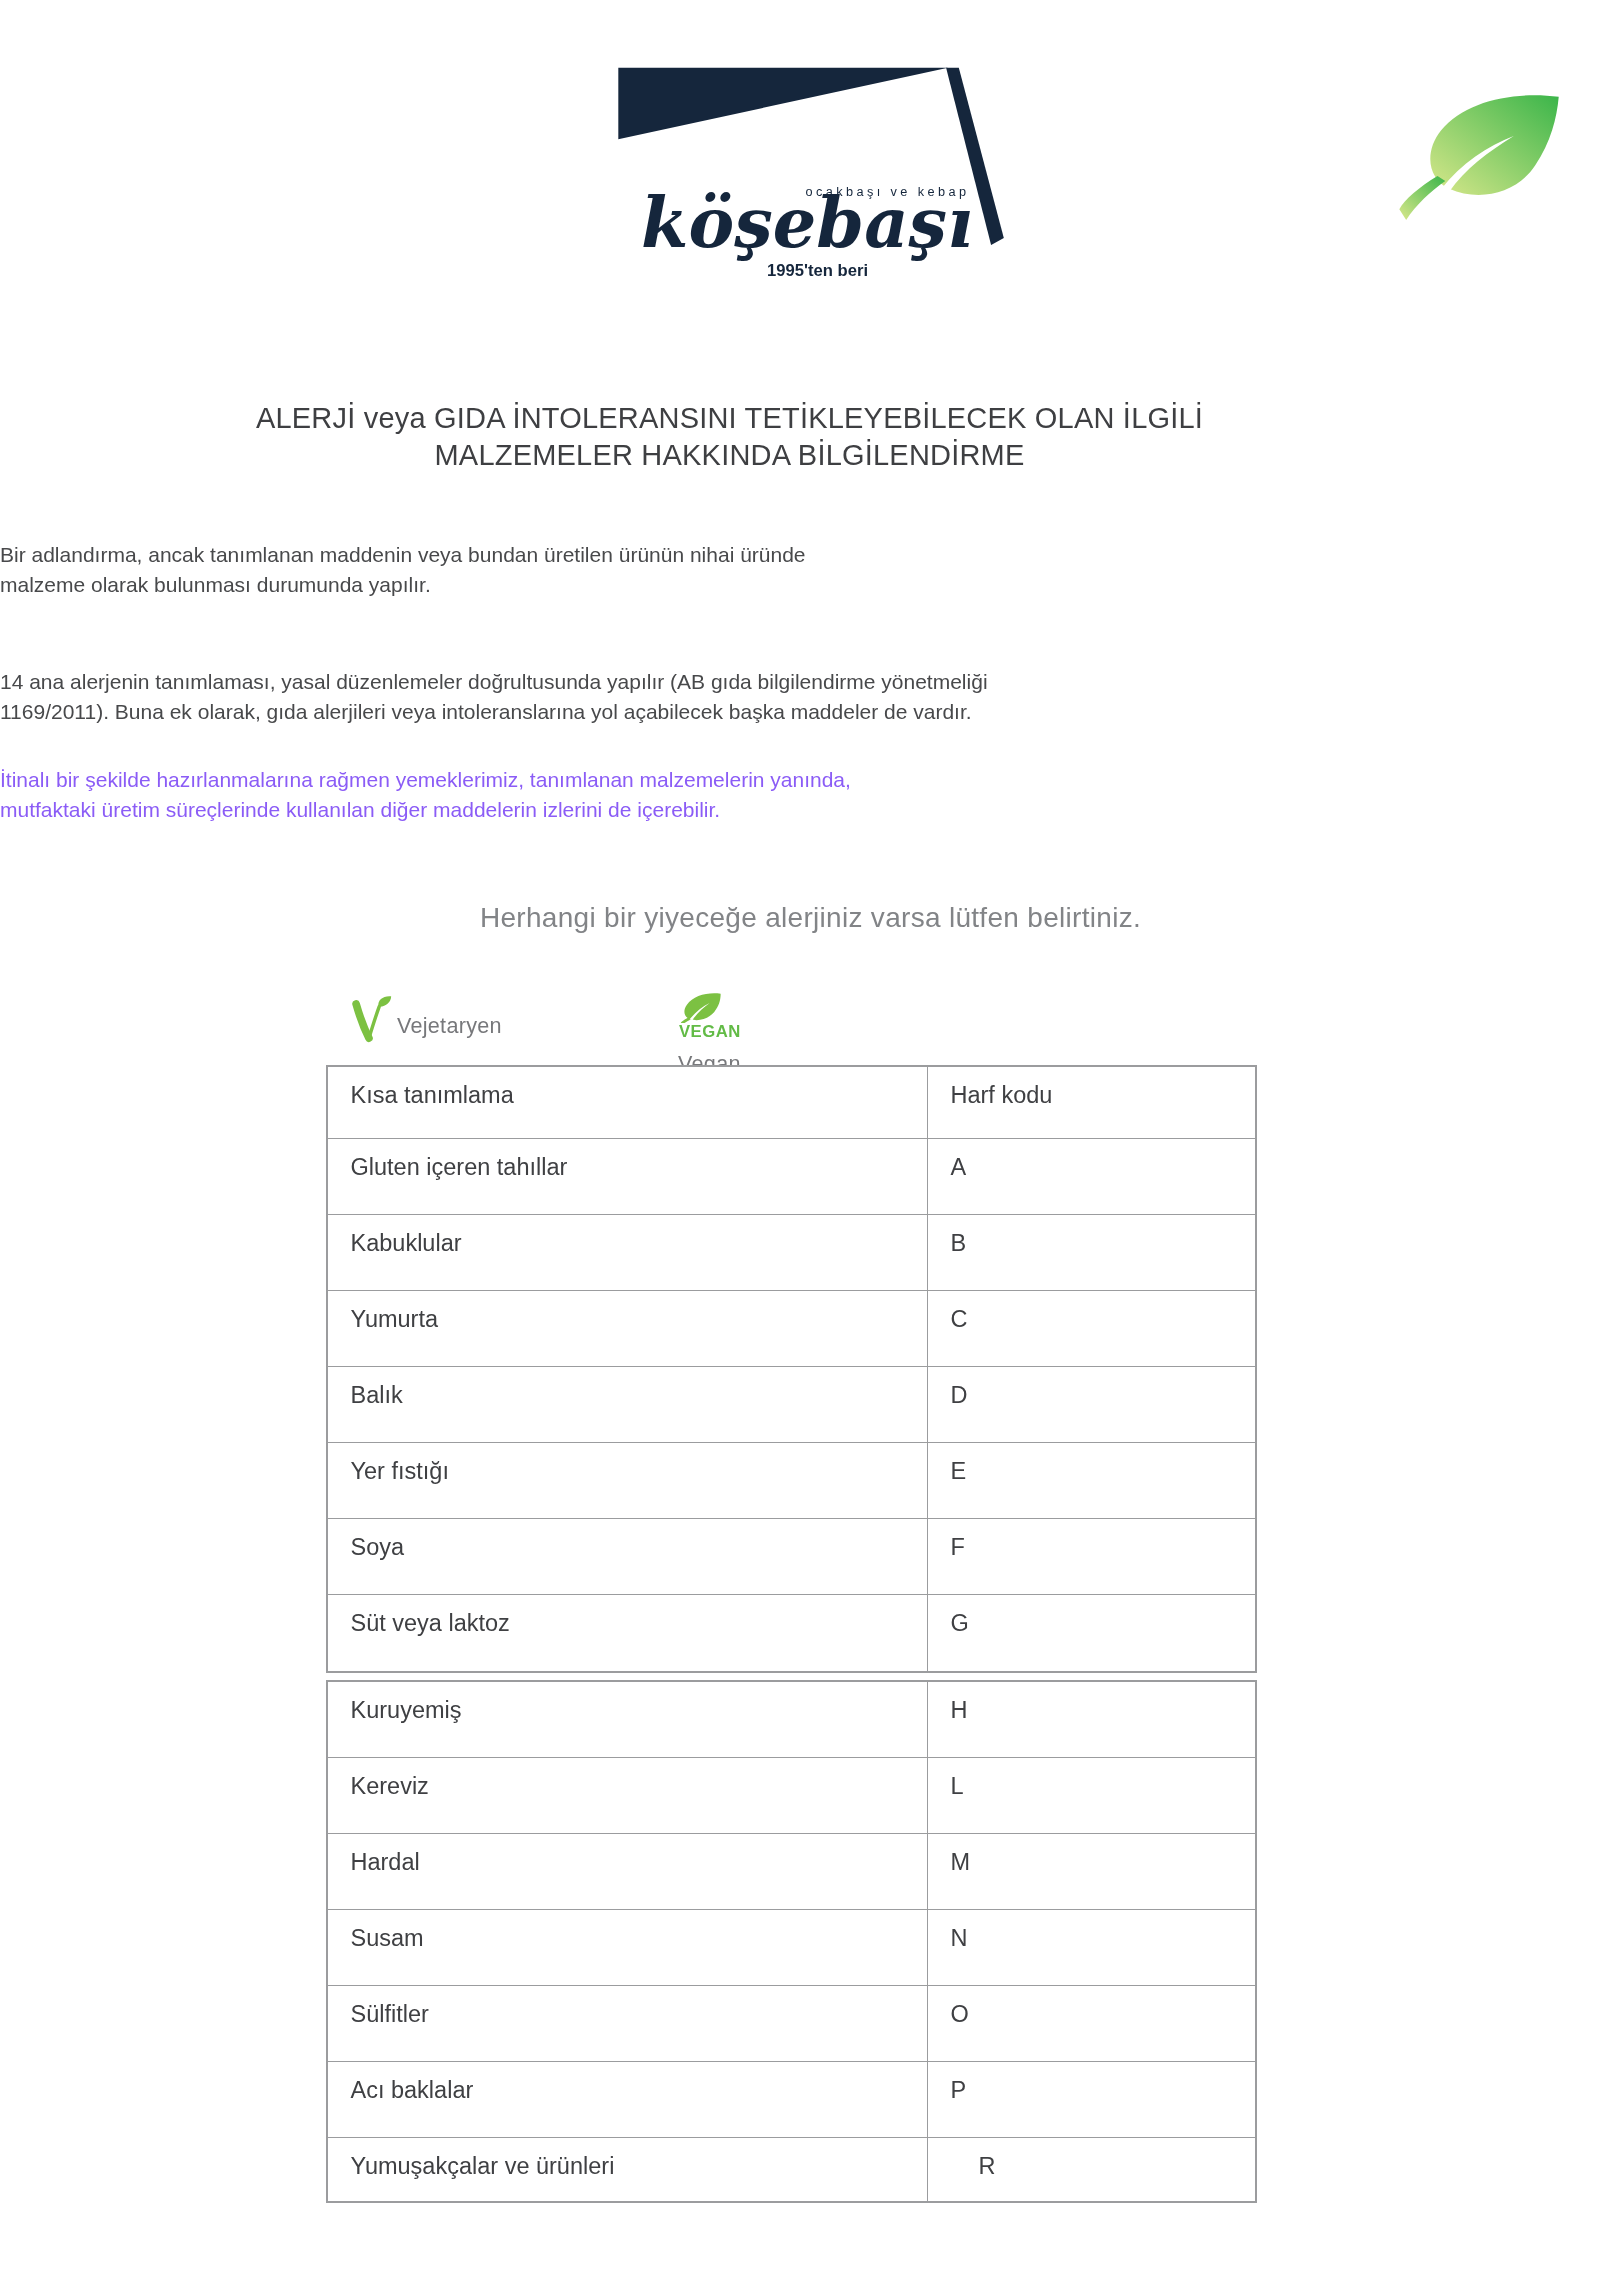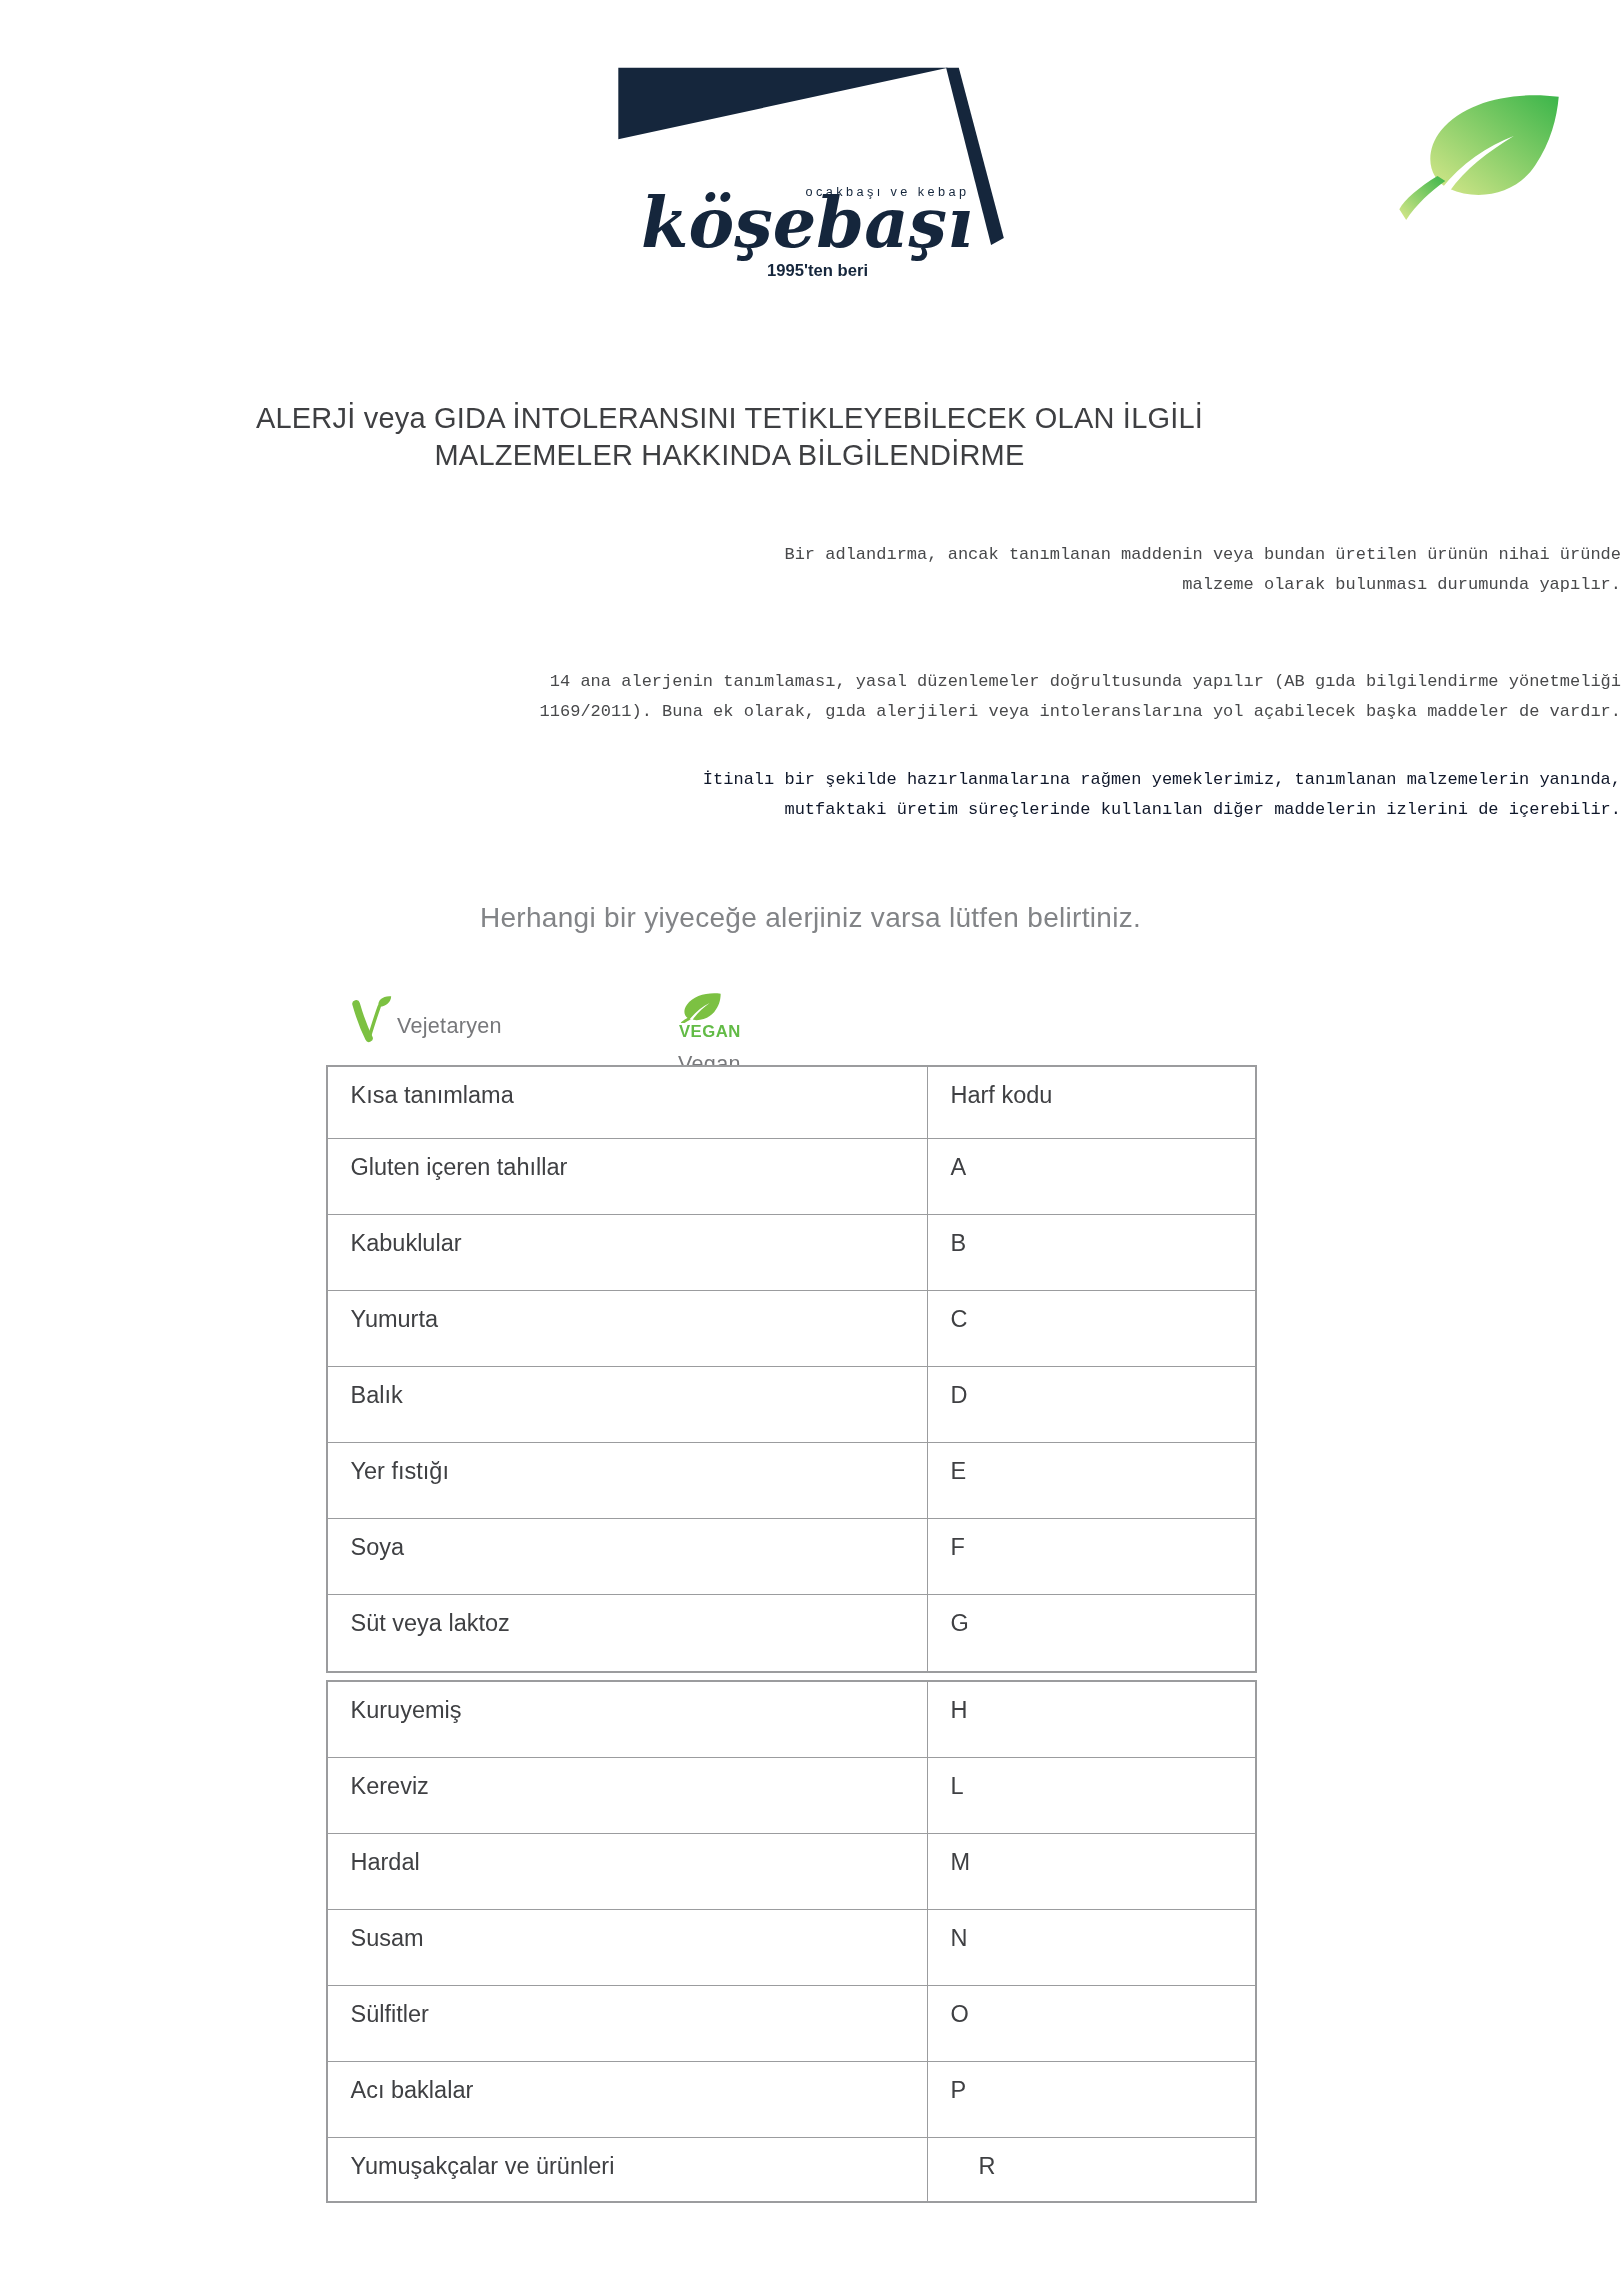--- a/index.html
+++ b/index.html
@@ -19,24 +19,24 @@
   .logo-since{fill:#15263C;font-family:"Liberation Sans",sans-serif;font-size:17px;font-weight:bold;}
   
   .corner-leaf{position:absolute;left:1396px;top:91px;width:169px;height:133px;}
   .corner-leaf svg{width:100%;height:100%;}
   
   .heading{
     position:absolute;left:0;top:400px;width:1459px;
     text-align:center;font-size:29px;line-height:37px;color:#3E3F42;
     letter-spacing:0.2px;
   }
-  .para{position:absolute;left:0;width:1621px;text-align:right;font-size:17px;line-height:30px;color:#48494B;font-family:Liberation Mono, monospace;}
+  .para{position:absolute;left:0;width:1621px;text-align:left;font-size:21px;line-height:30px;color:#48494B;}
   .para.p1{top:540px;}
   .para.p2{top:667px;}
-  .para.p3{top:765px;color:#0f172a;}
+  .para.p3{top:765px;color:#8b5cf6;}
   .notice{
     position:absolute;left:0;top:902px;width:1621px;
     text-align:center;font-size:28px;color:#828487;letter-spacing:0.3px;
   }
   
   .legend-veg{position:absolute;left:351px;top:994px;display:flex;align-items:flex-end;gap:4.9px;}
   .legend-veg svg{width:41px;height:49px;display:block;}
   .legend-label{font-size:21.6px;color:#77787B;padding-bottom:3.9px;letter-spacing:0.3px;}
   .legend-vegan{position:absolute;left:678px;top:992px;display:flex;align-items:flex-end;gap:8.8px;flex-direction:column;}
   .vegan-badge{position:relative;padding-top:29px;}

